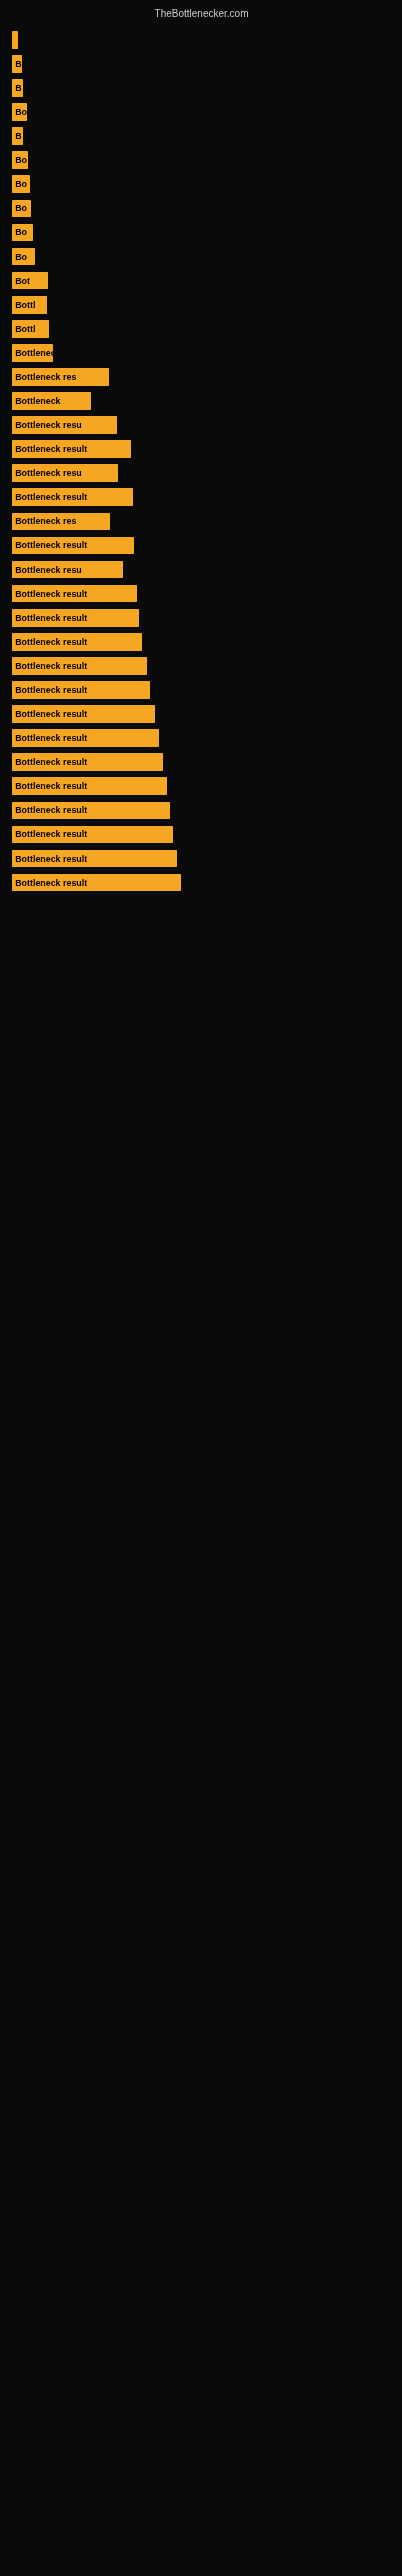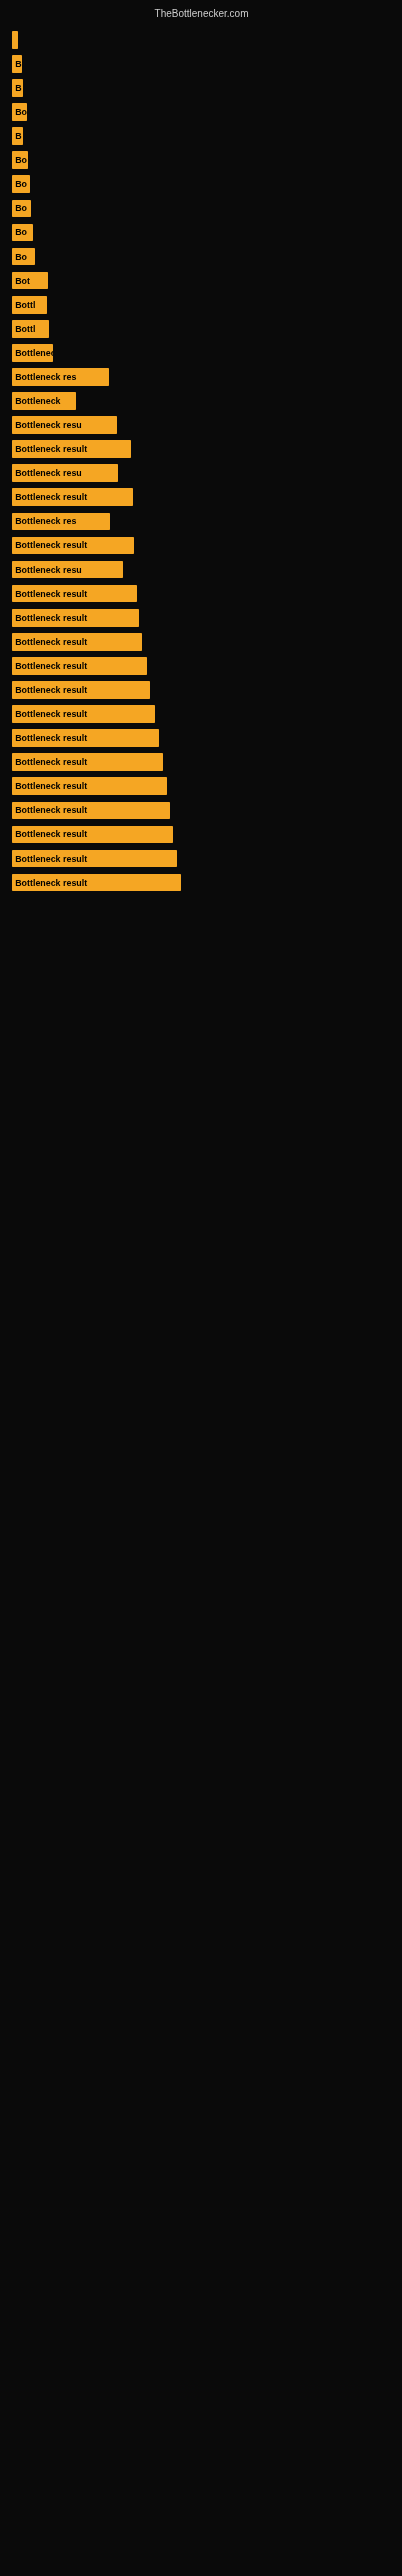--- a/index.html
+++ b/index.html
@@ -99,21 +99,21 @@
     <div class="bar-row">
       <div class="bar" style="width: 37px;">Bottl</div>
     </div>
     <div class="bar-row">
       <div class="bar" style="width: 41px;">Bottlenec</div>
     </div>
     <div class="bar-row">
       <div class="bar" style="width: 97px;">Bottleneck res</div>
     </div>
     <div class="bar-row">
-      <div class="bar" style="width: 64px;">Bottleneck</div>
+      <div class="bar" style="width: 79px;">Bottleneck</div>
     </div>
     <div class="bar-row">
       <div class="bar" style="width: 105px;">Bottleneck resu</div>
     </div>
     <div class="bar-row">
       <div class="bar" style="width: 119px;">Bottleneck result</div>
     </div>
     <div class="bar-row">
       <div class="bar" style="width: 106px;">Bottleneck resu</div>
     </div>

